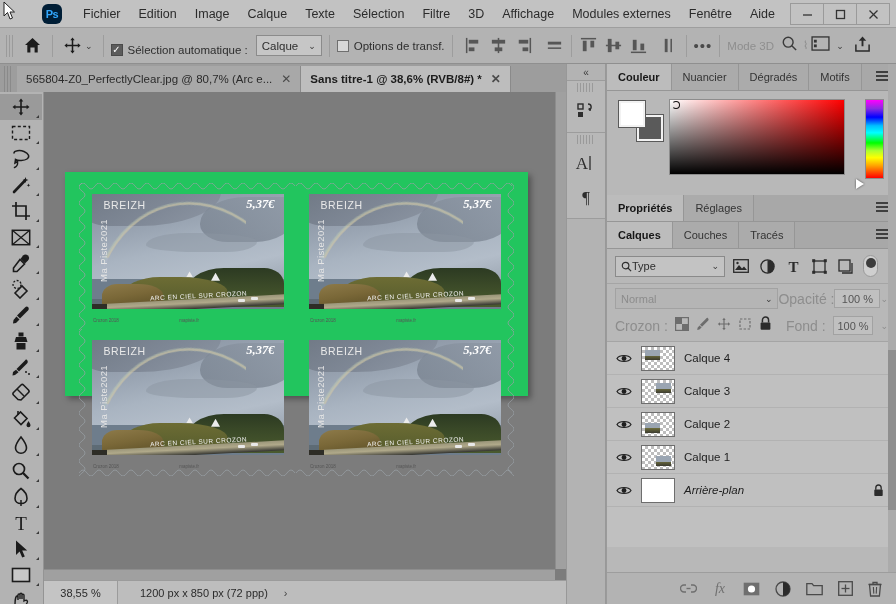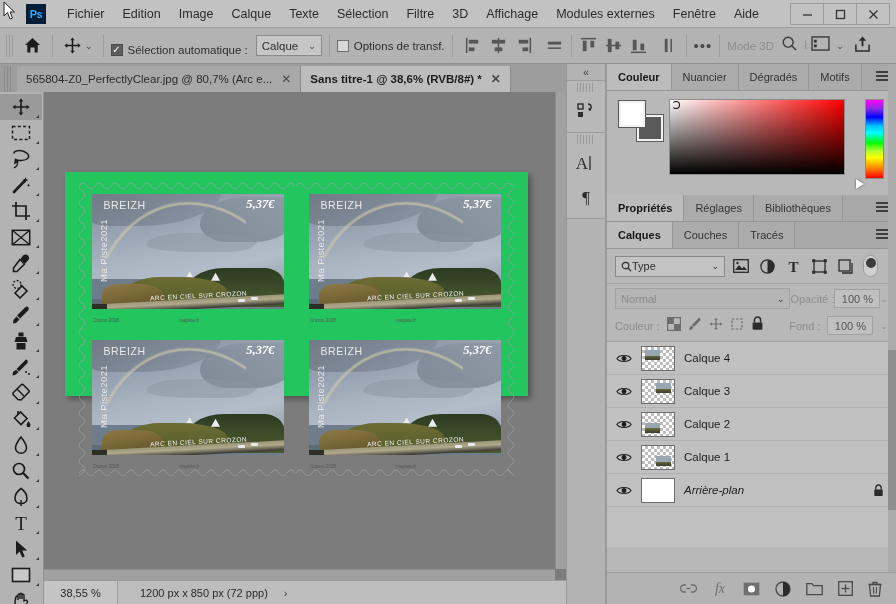--- a/index.html
+++ b/index.html
@@ -12,23 +12,23 @@
   }
   .app { position: relative; width: 896px; height: 604px; background: #b8b8b8; }
 
   
   .titlebar {
     position: absolute; left:0; top:0; width:896px; height:28px;
     background: #c2c2c2; display:flex; align-items:center;
     border-bottom: 1px solid #9e9e9e;
   }
   .ps-logo {
-    width:20px; height:20px; margin-left:26px; margin-right:12px;
+    width:20px; height:20px; margin-left:42px; margin-right:12px;
     background: #001e36; color:#31a8ff; font-size:11px; font-weight:bold;
-    display:flex; align-items:center; justify-content:center; border-radius:0;
+    display:flex; align-items:center; justify-content:center; border-radius:6px;
     font-family:"Liberation Sans", sans-serif; letter-spacing:-0.5px;
   }
   .menu { display:flex; align-items:center; height:28px; }
   .menu-item {
     font-size:12.5px; color:#2b2b2b; padding:4px 9px; cursor:default; white-space:nowrap;
   }
   .wincontrols { position:absolute; right:6px; top:3px; display:flex; }
   .wc {
     width:34px; height:22px; display:flex; align-items:center; justify-content:center;
     color:#333; font-size:12px; border:1px solid #9a9a9a; margin-left:-1px; background:#c2c2c2;
@@ -316,21 +316,21 @@
   }
   .toggle-pill::after { content:""; position:absolute; left:2px; top:2px; width:10px; height:10px;
     border-radius:50%; background:#3c3c3c; }
 
   .bmrow { display:flex; align-items:center; padding:4px 8px; }
   .bmsel {
     flex:1; height:21px; border:1px solid #a2a2a2; background:#b5b5b5;
     display:flex; align-items:center; justify-content:space-between; padding:0 5px;
     font-size:11px; color:#8c8c8c;
   }
-  .lbl-dim { font-size:11px; color:#8d8d8d; white-space:nowrap; }
+  .lbl-dim { font-size:14px; color:#8d8d8d; white-space:nowrap; }
   .numfield {
     width:46px; height:19px; border:1px solid #a2a2a2; background:#c0c0c0;
     font-size:11px; color:#555; display:flex; align-items:center; justify-content:center;
   }
   .lockrow { display:flex; align-items:center; padding:3px 8px 6px 8px; gap:7px;
              border-bottom:1px solid #a5a5a5; }
 
   .layerlist { background:#c0c0c0; }
   .layerrow {
     display:flex; align-items:center; height:33px; border-bottom:1px solid #b2b2b2;
@@ -856,21 +856,20 @@
       <div class="ramp">
         <div class="ramp-marker"></div>
       </div>
       <div class="huebar"></div>
       <div class="hue-ptr"></div>
     </div>
 
     <div class="paneltabs">
       <div class="ptab active">Propriétés</div>
       <div class="ptab">Réglages</div>
-      <div class="ptab">Bibliothèques</div>
       <div class="pmenu"></div>
     </div>
 
     <div class="paneltabs">
       <div class="ptab active">Calques</div>
       <div class="ptab">Couches</div>
       <div class="ptab">Tracés</div>
       <div class="pmenu"></div>
     </div>
 
@@ -924,21 +923,21 @@
       <div class="bmsel">
         <span>Normal</span>
         <span class="chev">⌄</span>
       </div>
       <span class="lbl-dim">Opacité :</span>
       <div class="numfield">100 %</div>
       <span class="chev" style="color:#8d8d8d;">⌄</span>
     </div>
 
     <div class="lockrow">
-      <span class="lbl-dim">Couleur :</span>
+      <span class="lbl-dim">Crozon :</span>
       <span>
         <svg width="14" height="14" viewBox="0 0 14 14">
             <rect x="0.6" y="0.6" width="12.8" height="12.8" fill="none" stroke="#6d6d6d" stroke-width="1.2"></rect>
             <rect x="0.6" y="0.6" width="6.4" height="6.4" fill="#6d6d6d"></rect>
             <rect x="7" y="7" width="6.4" height="6.4" fill="#6d6d6d"></rect>
           </svg>
       </span>
       <span>
         <svg width="14" height="14" viewBox="0 0 14 14">
             <path d="M12 1.2 C12.8 2 12.8 3 12 3.8 L6 9.8 L4 7.8 L10 1.8 C10.8 1 11.2 0.4 12 1.2 Z" fill="#6d6d6d"></path>

